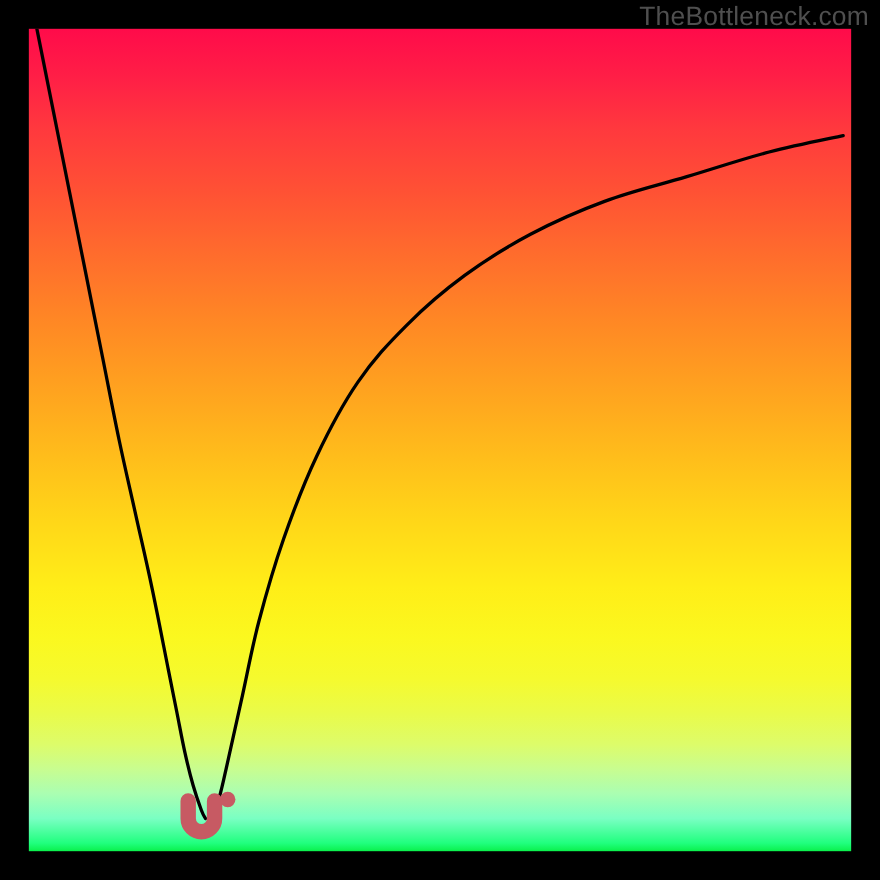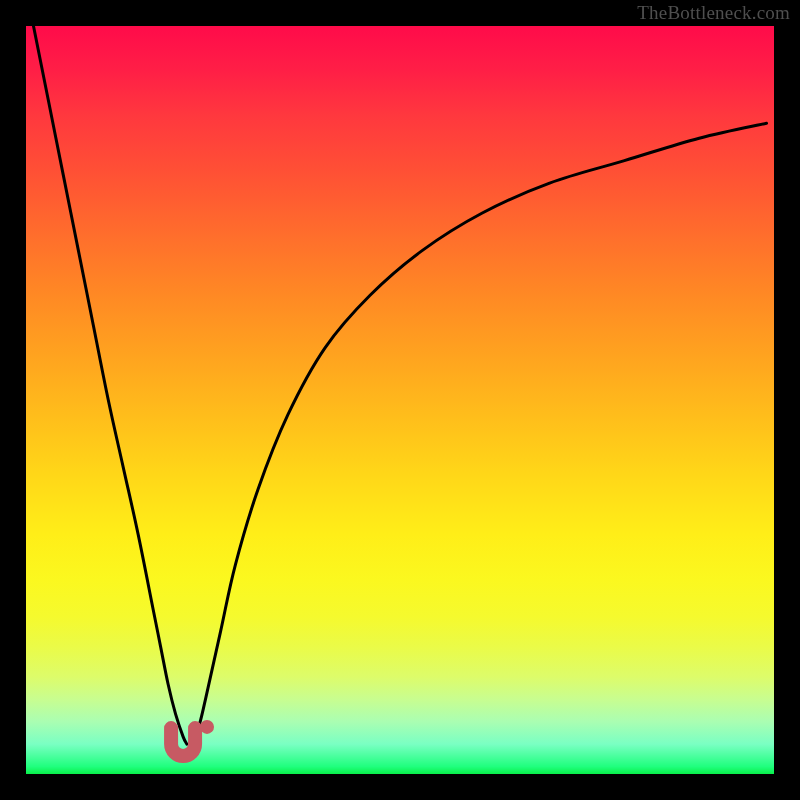--- a/index.html
+++ b/index.html
@@ -55,24 +55,23 @@
     position: absolute;
     inset: 0;
     width: 100%;
     height: 100%;
   }
   .watermark {
     position: absolute;
     top: 2px;
     right: 10px;
     color: #4f4f4f;
-    font-size: 19px;
+    font-size: 24px;
     font-weight: 500;
     letter-spacing: 0.2px;
-    font-family: Liberation Serif, serif;
   }
 </style>
 </head>
 <body>
 
 <div class="frame">
   <div class="plot">
     <div class="gradient-fill"></div>
     <svg class="curve-svg" viewBox="0 0 748 748" preserveAspectRatio="none">
       <g id="curves-group">

